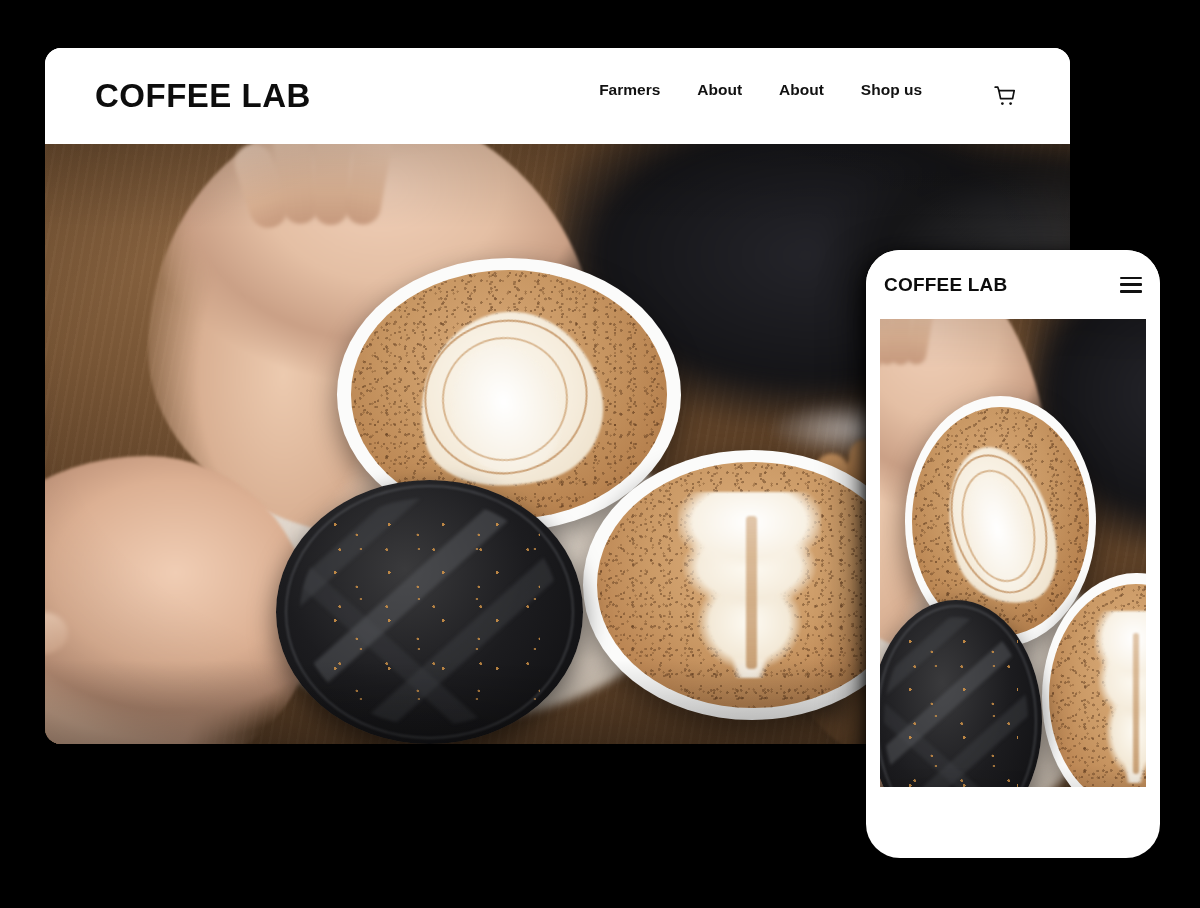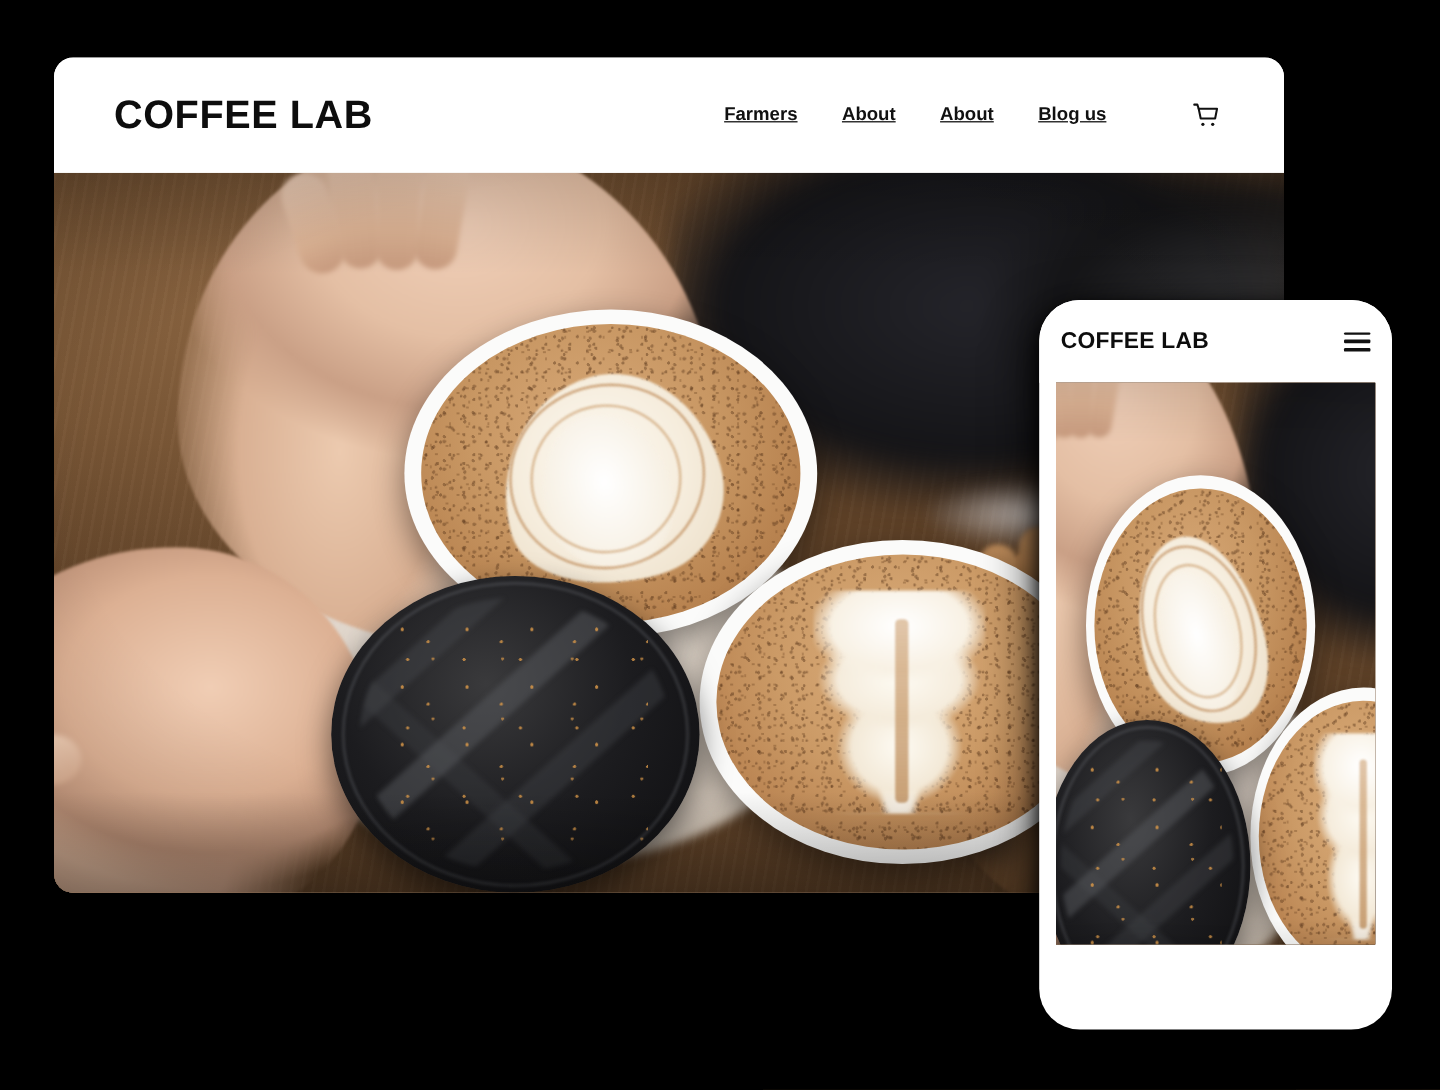--- a/index.html
+++ b/index.html
@@ -47,23 +47,22 @@
     font-weight:700;
     letter-spacing:0.5px;
     color:#0d0d0d;
     white-space:nowrap;
     font-family:"Liberation Sans", sans-serif;
   }
 
   .desktop-nav {
     margin-left:auto;
     display:flex;
-    align-items:center;
+    align-items:flex-start;
     gap:37px;
-    text-decoration:underline;
   }
 
   .nav-link {
     font-size:15.5px;
     font-weight:600;
     color:#111111;
     white-space:nowrap;
     text-decoration:none;
     cursor:pointer;
   }
@@ -430,21 +429,21 @@
   <div class="desktop-mockup">
 
     <div class="desktop-header">
 
       <div class="logo">COFFEE LAB</div>
 
       <nav class="desktop-nav">
         <a class="nav-link">Farmers</a>
         <a class="nav-link">About</a>
         <a class="nav-link">About</a>
-        <a class="nav-link">Blog us</a>
+        <a class="nav-link">Shop us</a>
 
         <div class="cart-wrap">
           <svg width="24" height="24" viewBox="0 0 24 24" fill="none">
             <path d="M2.2 3.2h2.6l1.1 3.4" stroke="#111" stroke-width="1.7" stroke-linecap="round" stroke-linejoin="round"></path>
             <path d="M5.9 6.6h15.3l-1.6 8.1H7.6L5.9 6.6z" stroke="#111" stroke-width="1.7" stroke-linecap="round" stroke-linejoin="round"></path>
             <circle cx="9.4" cy="19.6" r="1.35" fill="#111"></circle>
             <circle cx="17.6" cy="19.6" r="1.35" fill="#111"></circle>
           </svg>
         </div>
       </nav>

